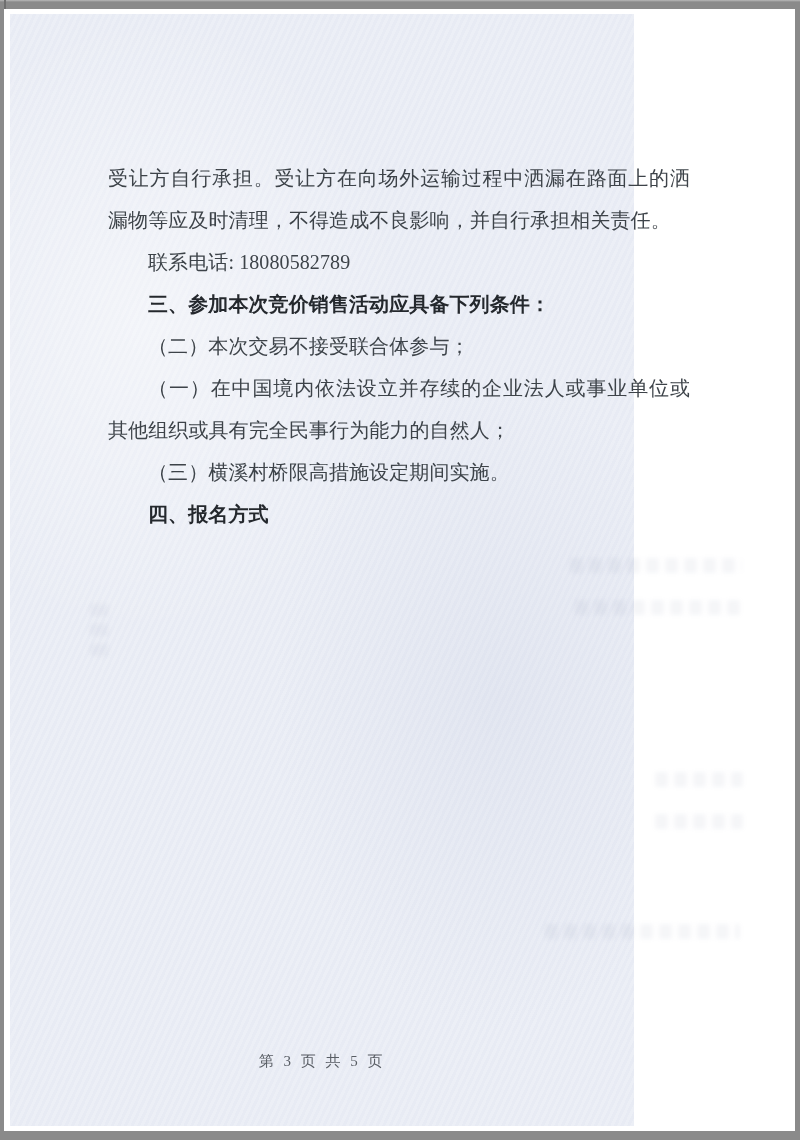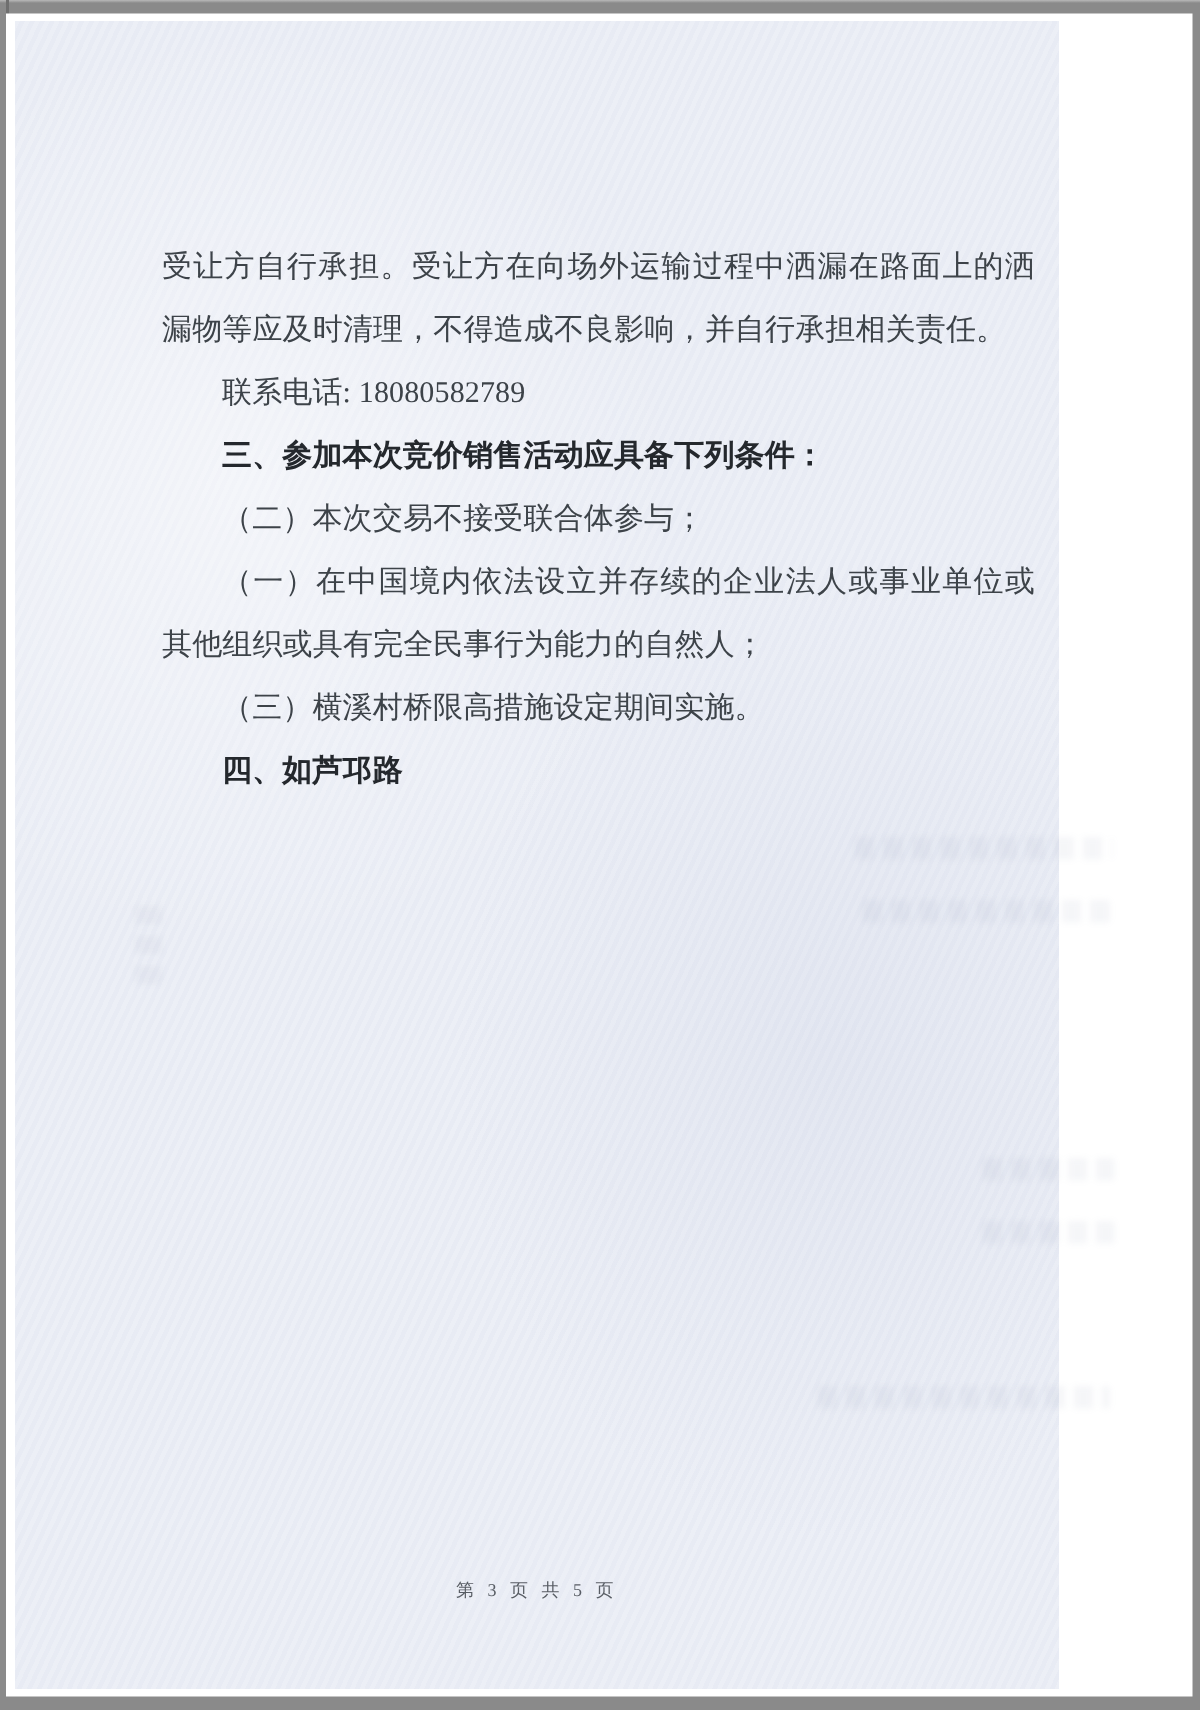--- a/index.html
+++ b/index.html
@@ -19,21 +19,21 @@
     position: absolute; left: 4px; top: 0; width: 2px; height: 10px;
     background: #6f6f6f;
   }
   
   .scan-mat {
     position: absolute; left: 4px; top: 9px; right: 5px; bottom: 9px;
     background: #ffffff;
   }
   
   .paper {
-    position: absolute; left: 10px; top: 14px; width: 696px; height: 1112px;
+    position: absolute; left: 10px; top: 14px; width: 624px; height: 1112px;
     background-color: #ebeef6;
     background-image:
       radial-gradient(ellipse 60% 40% at 22% 28%, rgba(255,255,255,0.45), rgba(255,255,255,0) 70%),
       radial-gradient(ellipse 55% 45% at 78% 62%, rgba(186,194,218,0.18), rgba(186,194,218,0) 65%),
       repeating-linear-gradient(115deg, rgba(255,255,255,0.05) 0 3px, rgba(172,180,206,0.05) 3px 6px);
   }
   
   .text-block {
     position: absolute; left: 98px; top: 143px; width: 582px;
     font-size: 20px; line-height: 42px;
@@ -45,21 +45,21 @@
   .para.noindent { text-indent: 0; }
   .para.heading {
     font-family: Liberation Serif, serif;
     font-weight: 700;
     color: #24282d;
   }
   
   .footer {
     position: absolute; left: 0; right: 0; top: 1038px;
     text-align: center;
-    font-size: 12px; letter-spacing: 3px;
+    font-size: 15px; letter-spacing: 3px;
     color: #585d64;
   }
   
   .ghost {
     position: absolute;
     filter: blur(2px);
     opacity: 0.5;
     border-radius: 2px;
     background: repeating-linear-gradient(90deg,
       rgba(124,134,166,0.15) 0 13px, rgba(124,134,166,0) 13px 19px);
@@ -79,21 +79,21 @@
 
 <div class="paper">
 
   <div class="text-block">
     <p class="para noindent">受让方自行承担。受让方在向场外运输过程中洒漏在路面上的洒漏物等应及时清理，不得造成不良影响，并自行承担相关责任。</p>
     <p class="para">联系电话: 18080582789</p>
     <p class="para heading">三、参加本次竞价销售活动应具备下列条件：</p>
     <p class="para">（二）本次交易不接受联合体参与；</p>
     <p class="para">（一）在中国境内依法设立并存续的企业法人或事业单位或其他组织或具有完全民事行为能力的自然人；</p>
     <p class="para">（三）横溪村桥限高措施设定期间实施。</p>
-    <p class="para heading">四、如芦邛路</p>
+    <p class="para heading">四、报名方式</p>
   </div>
 
   <div class="ghost" style="left:560px; top:544px; width:172px; height:15px;"></div>
   <div class="ghost" style="left:565px; top:586px; width:165px; height:15px;"></div>
   <div class="ghost vertical" style="left:80px; top:584px; width:18px; height:58px;"></div>
   <div class="ghost" style="left:645px; top:758px; width:88px; height:15px;"></div>
   <div class="ghost" style="left:645px; top:800px; width:88px; height:15px;"></div>
   <div class="ghost" style="left:535px; top:910px; width:195px; height:15px;"></div>
 
   <div class="footer">第 3 页 共 5 页</div>

